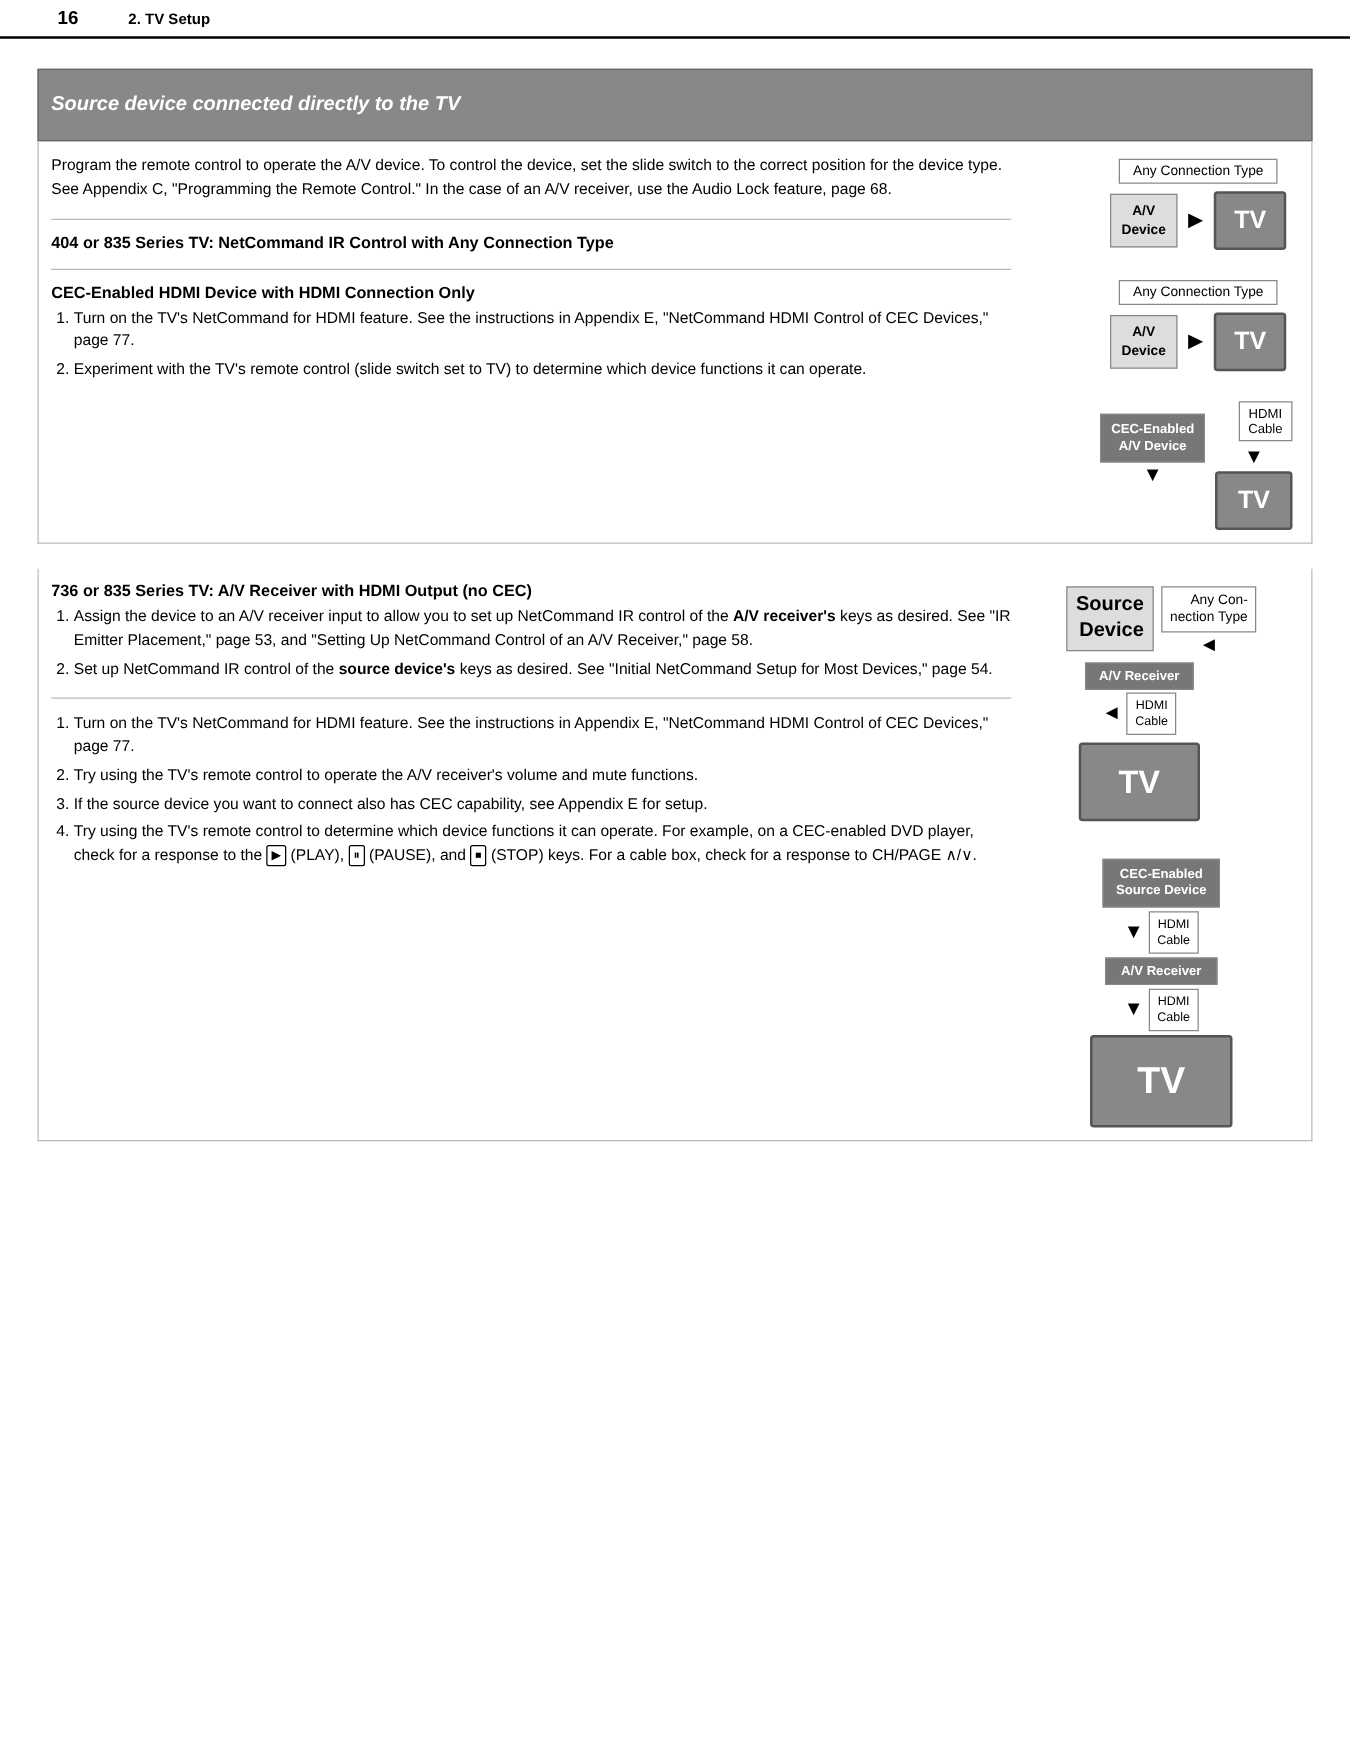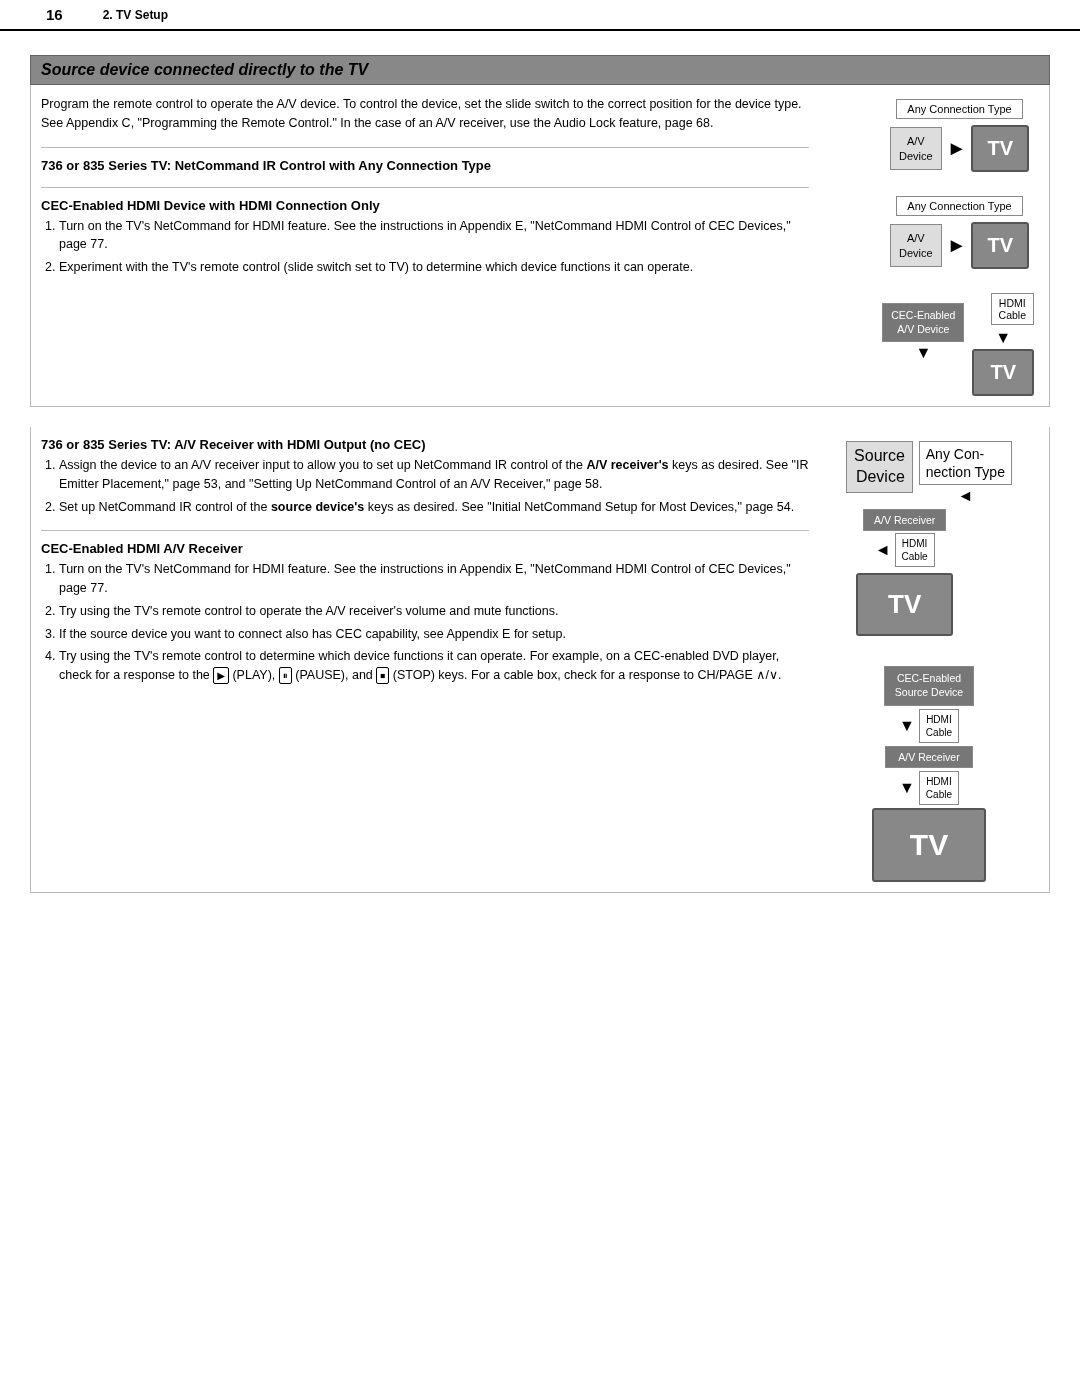--- a/index.html
+++ b/index.html
@@ -45,25 +45,25 @@
     .intro-text {
       font-size: 13px;
       line-height: 1.5;
       margin-bottom: 18px;
       max-width: 680px;
     }
 
     
     .section-banner {
       background: #888;
-      color: #000000;
+      color: #ffffff;
       font-size: 16px;
       font-style: italic;
       font-weight: bold;
-      padding: 5px 10px;
+      padding: 19px 10px;
       margin-bottom: 0;
       border: 1px solid #666;
     }
 
     .section-content {
       border: 1px solid #bbb;
       border-top: none;
       padding: 10px 10px 10px 10px;
       margin-bottom: 18px;
     }
@@ -137,21 +137,21 @@
     .tv-box-xlarge {
       font-size: 30px;
       padding: 18px 36px;
     }
 
     
     .device-box {
       background: #ddd;
       border: 1px solid #888;
       font-size: 11px;
-      font-weight: normal;
+      font-weight: bold;
       padding: 4px 8px;
       text-align: center;
       display: inline-block;
     }
     .device-box-dark {
       background: #777;
       color: #fff;
     }
     .label-box {
       background: #fff;
@@ -204,21 +204,21 @@
 
           <div class="subsection">
             <div class="subsection-body">
               Program the remote control to operate the A/V device.  To control the device, set the slide switch to the correct position for the device type.  See Appendix  C, "Programming the Remote Control."  In the case of an A/V receiver, use the Audio Lock feature, page 68.
             </div>
           </div>
 
           <hr class="subsection-divider">
 
           <div class="subsection">
-            <div class="subsection-title">736 or 835 Series TV:  NetCommand IR Control with Any Connection Type</div>
+            <div class="subsection-title">404 or 835 Series TV:  NetCommand IR Control with Any Connection Type</div>
           </div>
 
           <hr class="subsection-divider">
 
           <div class="subsection">
             <div class="subsection-title">CEC-Enabled HDMI Device with HDMI Connection Only</div>
             <div class="subsection-body">
               <ol>
                 <li>Turn on the TV's NetCommand for HDMI feature.  See the instructions in Appendix E, "NetCommand HDMI Control of CEC Devices," page 77.</li>
                 <li>Experiment with the TV's remote control (slide switch set to TV) to determine which device functions it can operate.</li>
@@ -280,40 +280,39 @@
               <ol>
                 <li>Assign the device to an A/V receiver input to allow you to set up NetCommand IR control of the <strong>A/V receiver's</strong> keys as desired.  See "IR Emitter Placement," page 53, and "Setting Up NetCommand Control of an A/V Receiver," page 58.</li>
                 <li>Set up NetCommand IR control of the <strong>source device's</strong> keys as desired.  See "Initial NetCommand Setup for Most Devices," page 54.</li>
               </ol>
             </div>
           </div>
 
           <hr class="subsection-divider">
 
           <div class="subsection">
-            <div class="subsection-title">CEC-Enabled HDMI A/V Receiver</div>
             <div class="subsection-body">
               <ol>
                 <li>Turn on the TV's NetCommand for HDMI feature.  See the instructions in Appendix E, "NetCommand HDMI Control of CEC Devices," page 77.</li>
                 <li>Try using the TV's remote control to operate the A/V receiver's volume and mute functions.</li>
                 <li>If the source device you want to connect also has CEC capability, see Appendix E for setup.</li>
                 <li>Try using the TV's remote control to determine which device functions it can operate.  For example, on a CEC-enabled DVD player, check for a response to the <span class="key-icon">▶</span> (PLAY), <span class="key-icon">⏸</span> (PAUSE), and <span class="key-icon">⏹</span> (STOP) keys.  For a cable box, check for a response to CH/PAGE ∧/∨.</li>
               </ol>
             </div>
           </div>
 
         </div>
 
         <div class="section-diagram">
 
           <div class="diagram" style="margin-bottom:30px; align-items:flex-start;">
             <div style="display:flex; gap:6px; align-items:flex-start; margin-bottom:2px;">
               <div class="device-box" style="font-size:16px; padding:4px 7px; text-align:right; line-height:1.3;">Source<br>Device</div>
               <div style="display:flex; flex-direction:column; align-items:center;">
-                <div class="label-box" style="font-size:14px; padding:3px 6px; text-align:left; line-height:1.3; margin-bottom:2px;">Any Con-<br>nection Type</div>
+                <div class="label-box" style="font-size:11px; padding:3px 6px; text-align:right; line-height:1.3; margin-bottom:2px;">Any Con-<br>nection Type</div>
                 <div style="font-size:16px;">◄</div>
               </div>
             </div>
             <div style="display:flex; flex-direction:column; align-items:center; margin-left:10px;">
               <div class="device-box device-box-dark" style="font-size:10.5px; padding:4px 10px; background:#777; color:#fff; margin-bottom:2px;">A/V Receiver</div>
               <div style="display:flex; align-items:center; gap:4px;">
                 <div style="font-size:16px;">◄</div>
                 <div class="label-box" style="font-size:10px; padding:3px 6px; text-align:center; line-height:1.3;">HDMI<br>Cable</div>
               </div>
               <div style="height:6px;"></div>

